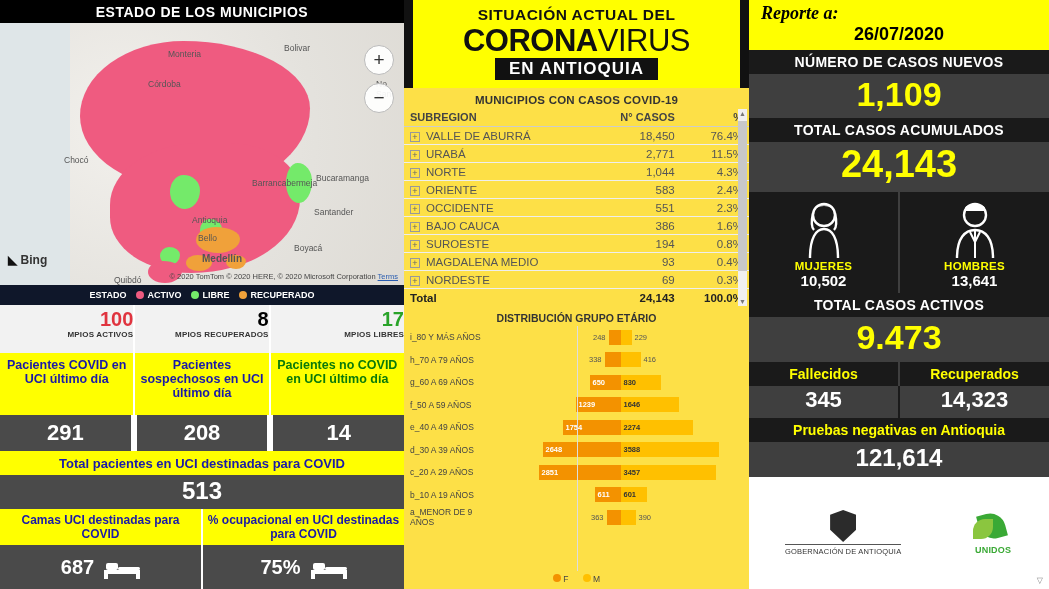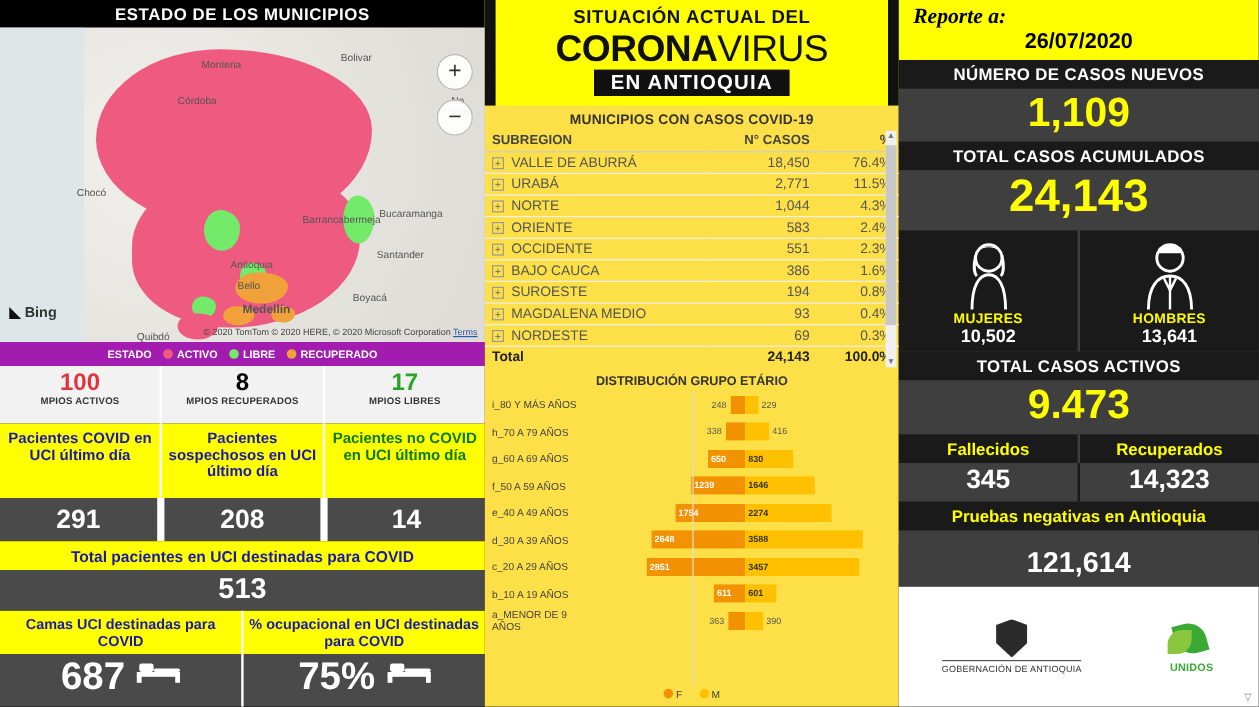--- a/index.html
+++ b/index.html
@@ -36,28 +36,28 @@
   .zoom-btn {
     width: 30px; height: 30px; border-radius: 50%; background: rgba(255,255,255,.92);
     border: 1px solid #bbb; color: #333; font-size: 19px; line-height: 28px; text-align: center;
     margin-bottom: 8px; cursor: pointer;
   }
   .bing { position: absolute; left: 8px; bottom: 18px; color: #333; font-size: 12px; font-weight: bold; }
   .map-credit { position: absolute; right: 6px; bottom: 4px; font-size: 7.5px; color: #444; }
   .map-credit a { color: #2a5db0; }
 
   .legend {
-    background: #a21caf; color: #fff; font-size: 9px; font-weight: bold;
+    background: #0f172a; color: #fff; font-size: 9px; font-weight: bold;
     display: flex; align-items: center; justify-content: center; gap: 10px; height: 20px;
   }
   .legend .lg { display: flex; align-items: center; gap: 3px; }
   .dot { width: 8px; height: 8px; border-radius: 50%; display: inline-block; }
 
   .kpi-row { display: flex; background: #f2f2f2; height: 48px; }
-  .kpi-cell { flex: 1; text-align: center; border-right: 2px solid #fff; padding-top: 3px; }
+  .kpi-cell { flex: 1; text-align: right; border-right: 2px solid #fff; padding-top: 3px; }
   .kpi-cell:last-child { border-right: none; }
   .kpi-num { font-size: 20px; font-weight: bold; line-height: 22px; }
   .kpi-lab { font-size: 8px; font-weight: bold; color: #333; letter-spacing: .2px; }
   .c-red { color: #e0343f; } .c-grn { color: #29a329; } .c-blk { color: #000; }
 
   .pat-row { display: flex; height: 62px; background: #ffff00; }
   .pat-cell { flex: 1; text-align: center; border-right: 2px solid #fff; padding: 5px 2px 0; }
   .pat-cell:last-child { border-right: none; }
   .pat-lab { font-size: 12.5px; font-weight: bold; color: #1a1aa8; line-height: 14px; }
   .pat-lab.dark { color: #0a7a0a; }
@@ -69,22 +69,22 @@
   .tot-uci-lab { background: #ffff00; text-align: center; font-size: 13px; font-weight: bold;
                  color: #1a1aa8; padding: 5px 0 4px; }
   .tot-uci-num { background: #4a4a4a; text-align: center; color: #fff; font-size: 24px;
                  font-weight: bold; padding: 2px 0 4px; }
 
   .camas-lab-row { display: flex; background: #ffff00; }
   .camas-lab { flex: 1; text-align: center; font-size: 12px; font-weight: bold; color: #1a1aa8;
                border-right: 2px solid #fff; padding: 4px 4px 4px; line-height: 14px; }
   .camas-lab:last-child { border-right: none; }
   .camas-val-row { display: flex; background: #4a4a4a; flex: 1; }
-  .camas-val { flex: 1; display: flex; align-items: flex-start; justify-content: center; gap: 10px;
-               border-right: 2px solid #fff; color: #fff; font-size: 32px; font-weight: bold; }
+  .camas-val { flex: 1; display: flex; align-items: center; justify-content: center; gap: 10px;
+               border-right: 2px solid #fff; color: #fff; font-size: 20px; font-weight: bold; }
   .camas-val:last-child { border-right: none; }
   .bed-icon { width: 36px; height: 24px; position: relative; }
   .bed-icon .b1 { position: absolute; left: 0; bottom: 5px; width: 36px; height: 4px; background: #fff; }
   .bed-icon .b2 { position: absolute; left: 2px; bottom: 9px; width: 12px; height: 7px; background: #fff; border-radius: 2px;}
   .bed-icon .b3 { position: absolute; left: 0; bottom: 0; width: 4px; height: 6px; background: #fff; }
   .bed-icon .b4 { position: absolute; right: 0; bottom: 0; width: 4px; height: 6px; background: #fff; }
   .bed-icon .b5 { position: absolute; left: 14px; bottom: 9px; width: 22px; height: 3px; background: #fff; border-radius: 2px;}
 
   
   .col-center { width: 345px; height: 589px; background: #fde047; display: flex; flex-direction: column; }
@@ -153,21 +153,21 @@
                      font-weight: bold; padding: 4px 0; border-right: 2px solid #3f3f3f; }
   .split-lab > div:last-child { border-right: none; border-radius: 11px; }
   .split-num { display: flex; background: #3f3f3f; }
   .split-num > div { flex: 1; text-align: center; color: #fff; font-size: 22px; font-weight: bold;
                      padding: 1px 0 5px; border-right: 2px solid #1a1a1a; }
   .split-num > div:last-child { border-right: none; }
 
   .pruebas-lab { background: #1a1a1a; color: #ffff00; text-align: center; font-size: 14px;
                  font-weight: bold; padding: 4px 0; }
   .pruebas-num { background: #3f3f3f; color: #fff; text-align: center; font-size: 24px;
-                 font-weight: bold; padding: 2px 0 5px; margin-top: 12px; }
+                 font-weight: bold; padding: 2px 0 5px; }
 
   .footer { background: #fff; flex: 1; display: flex; align-items: center; justify-content: space-around;
             position: relative; }
   .f-item { text-align: center; }
   .f-item .cap { font-size: 7.5px; color: #333; letter-spacing: .2px; margin-top: 2px; }
   .shield { width: 26px; height: 32px; background: #2b2b2b; margin: 0 auto;
             clip-path: polygon(50% 0, 100% 15%, 100% 62%, 50% 100%, 0 62%, 0 15%); }
   .leaf { width: 40px; height: 32px; margin: 0 auto; position: relative; }
   .leaf .l1 { position: absolute; left: 6px; top: 2px; width: 26px; height: 26px; background: #3aa935;
               border-radius: 0 60% 0 60%; transform: rotate(-15deg); }

